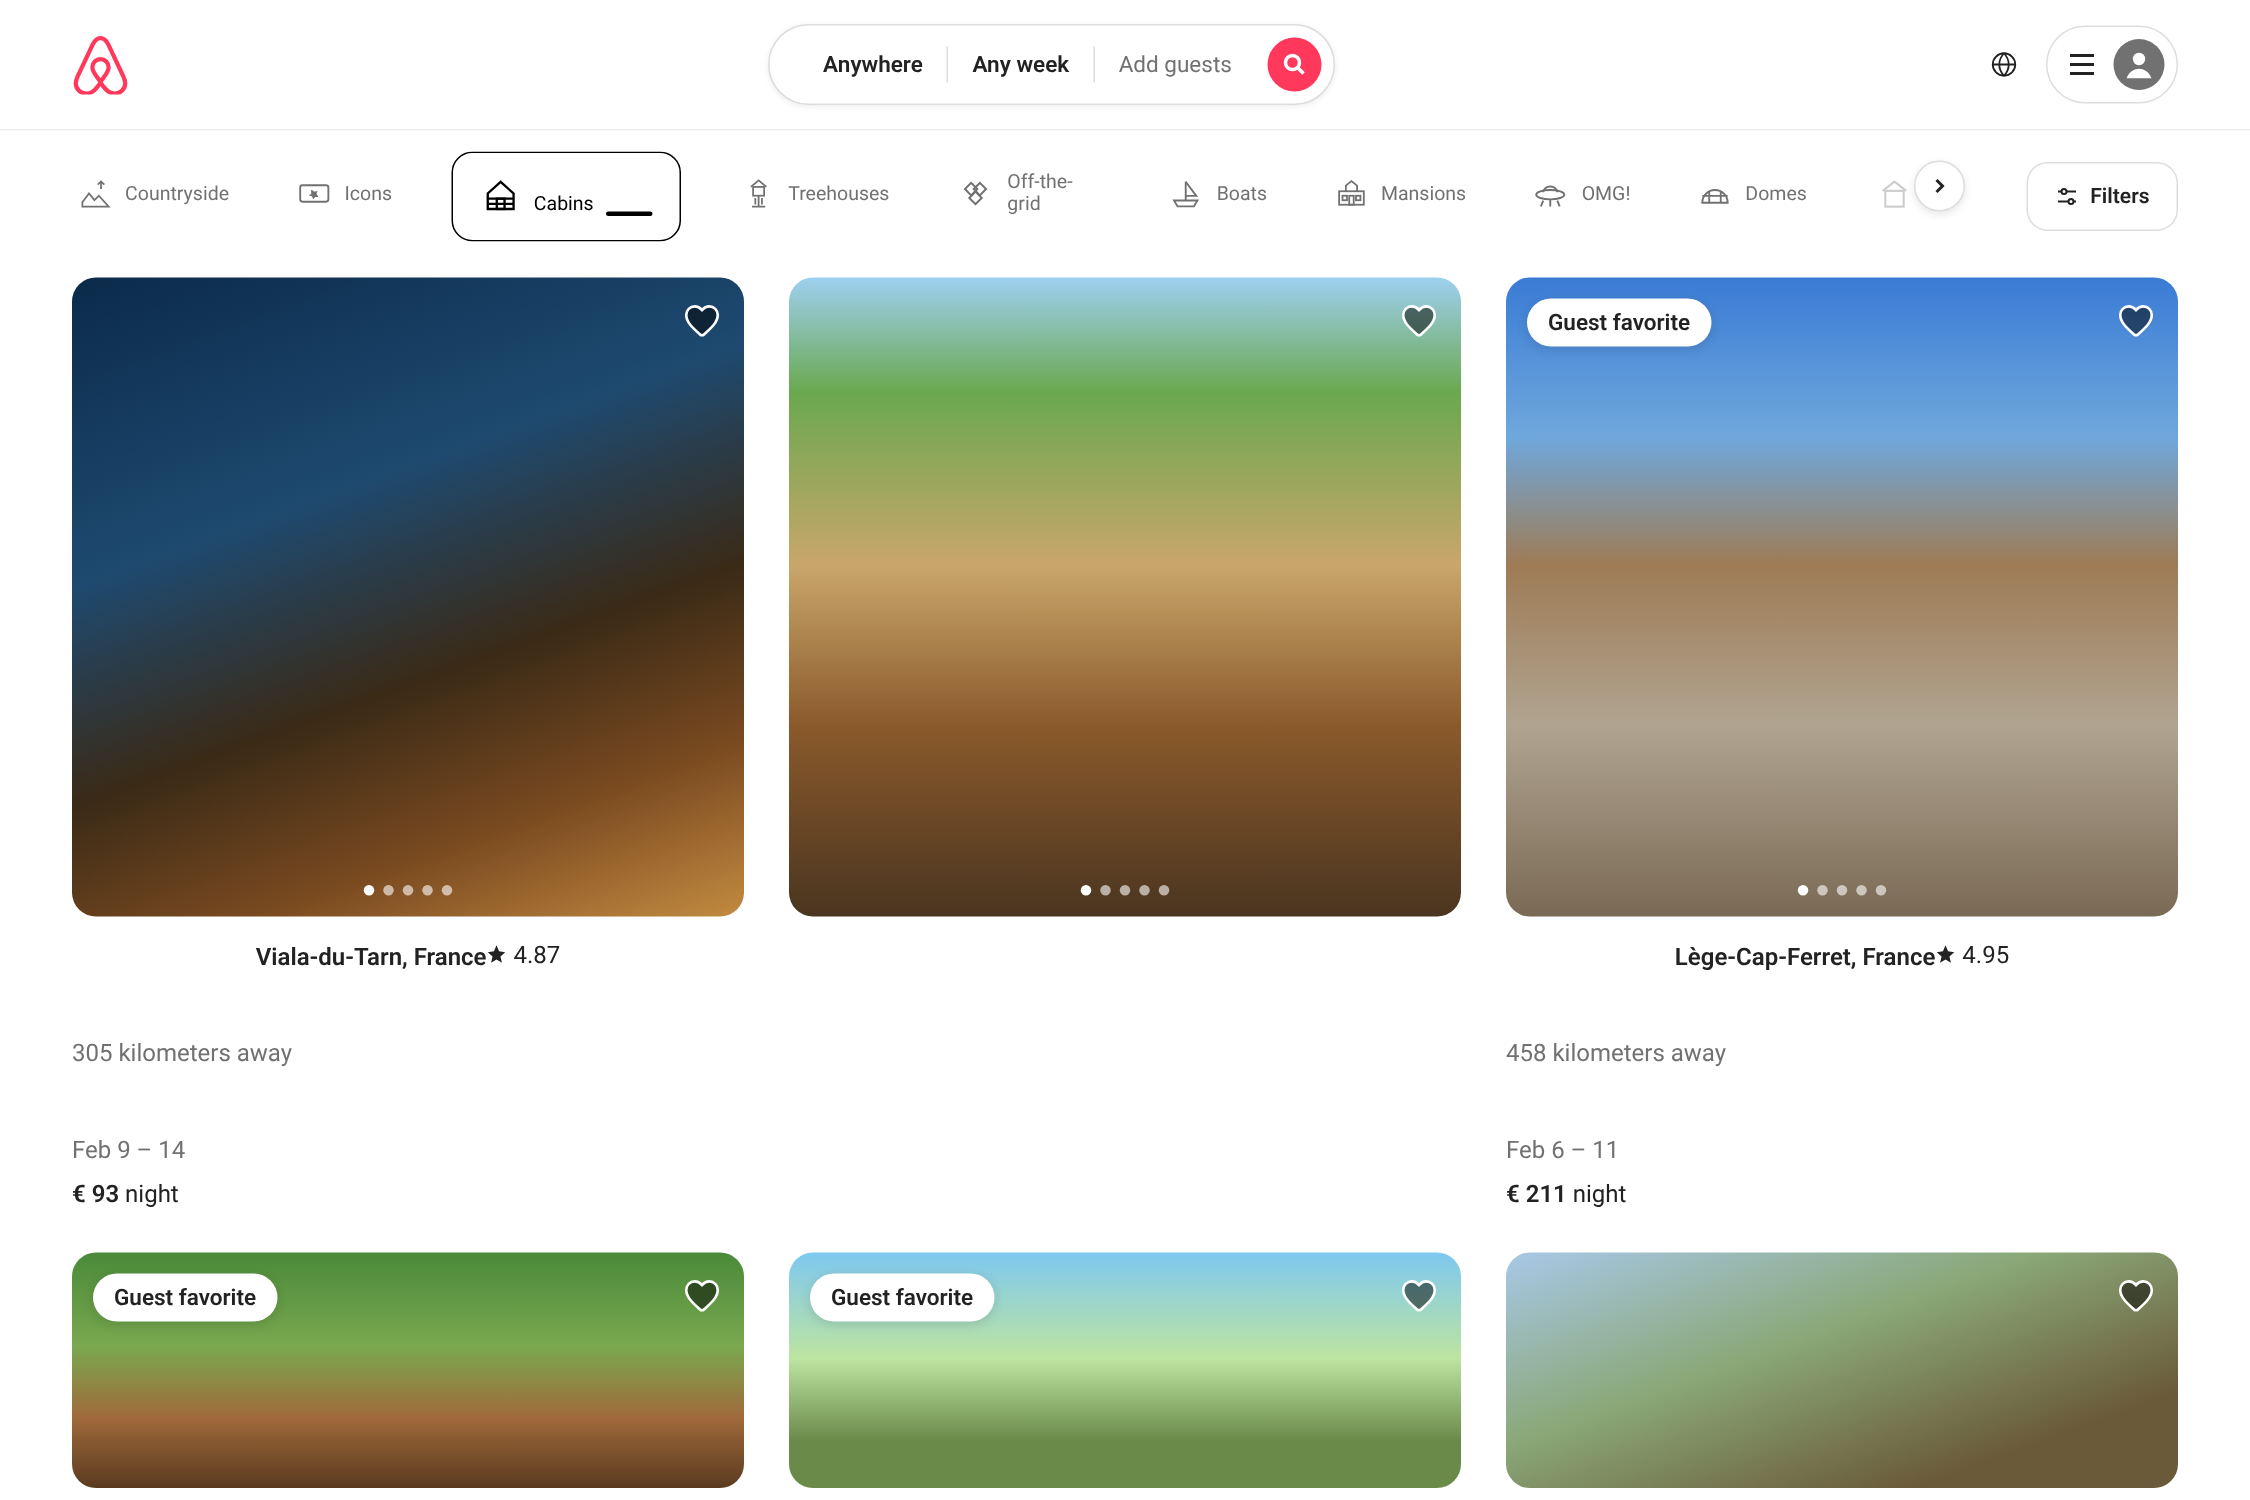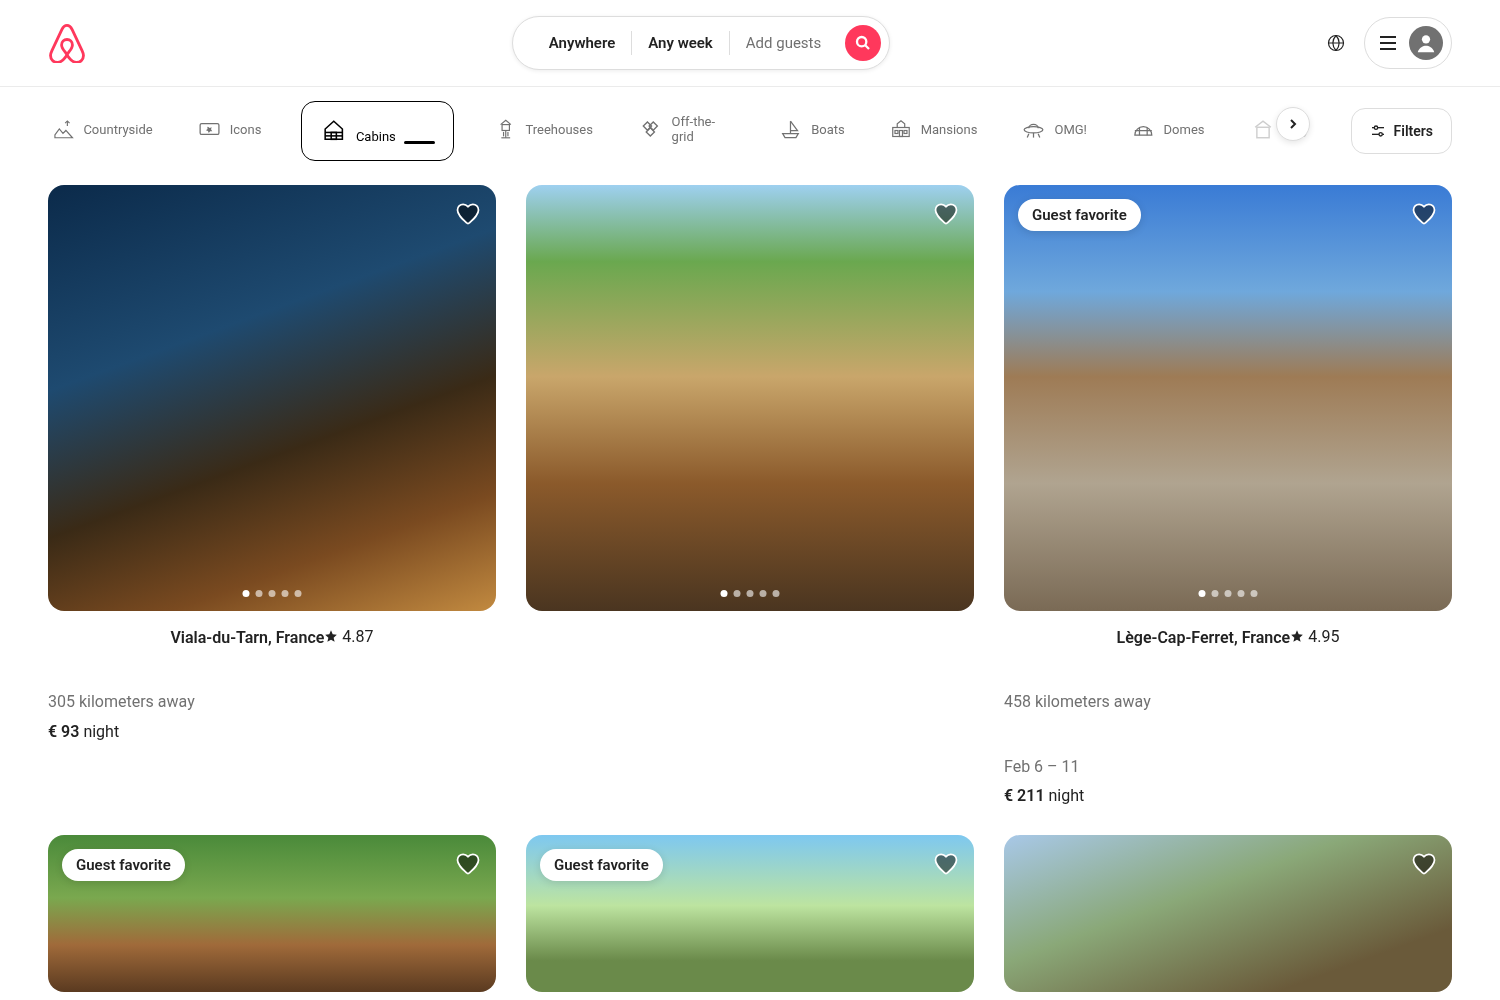--- a/index.html
+++ b/index.html
@@ -244,20 +244,21 @@
       <div class="row1">
         <span class="loc">Viala-du-Tarn, France</span>
         <span class="rating">
           <svg width="14" height="14" viewBox="0 0 24 24" fill="#222">
               <path d="M12 2l2.9 6.9L22 10l-5.5 4.8L18.2 22 12 18.3 5.8 22l1.7-7.2L2 10l7.1-1.1z"></path>
             </svg>
           <span>4.87</span>
         </span>
       </div>
       <div class="dist">305 kilometers away</div>
+      <div class="dates">Feb 9 – 14</div>
       <div class="price"><b>€ 93</b> <span>night</span></div>
     </div>
   </div>
 
   <div class="card">
     <div class="photo bg1">
       <span class="heart">
         <svg width="28" height="28" viewBox="0 0 32 32">
             <path d="M16 28c-.6 0-1.1-.2-1.5-.6C9 22.4 4 18 4 12.5 4 8.9 6.9 6 10.5 6c2 0 3.9 1 5.5 2.8C17.6 7 19.5 6 21.5 6 25.1 6 28 8.9 28 12.5c0 5.5-5 9.9-10.5 14.9-.4.4-.9.6-1.5.6z" fill="rgba(0,0,0,.5)" stroke="#fff" stroke-width="2"></path>
           </svg>

